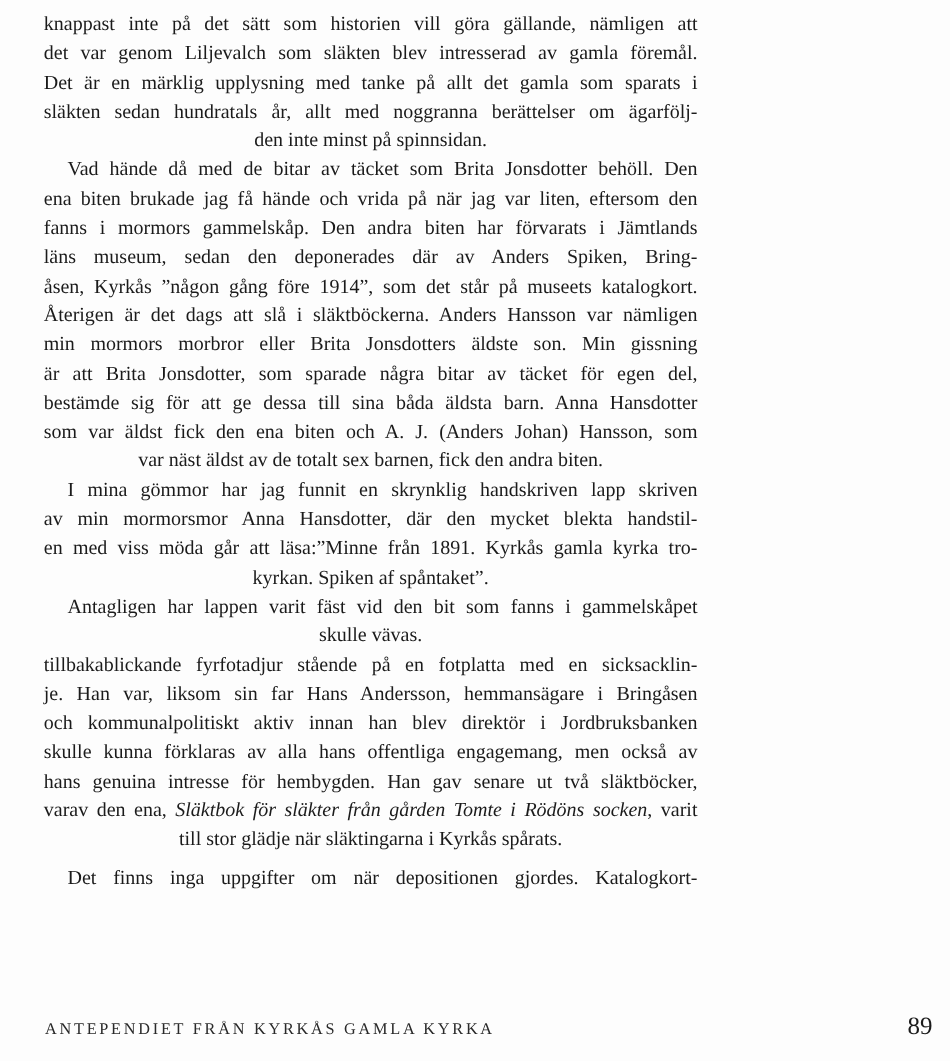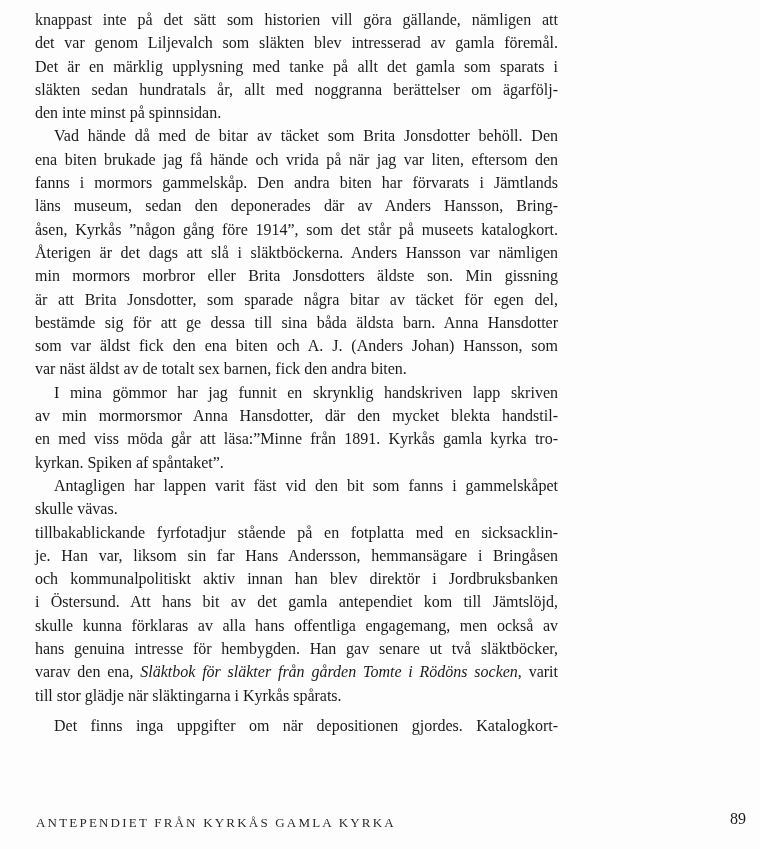--- a/index.html
+++ b/index.html
@@ -27,21 +27,21 @@
   }
   .para {
     margin: 0;
     padding: 0;
   }
   .para.gap {
     margin-top: 7px;
   }
   .line {
     display: block;
-    text-align: left;
+    text-align: center;
     white-space: normal;
   }
   .line.j {
     text-align: justify;
     text-align-last: justify;
   }
   .line.indent {
     text-indent: 19px;
   }
   .line i {
@@ -52,42 +52,42 @@
     top: 815px;
     font-size: 13px;
     letter-spacing: 2.2px;
     color: #2a2a2a;
     font-family: "Liberation Serif", serif;
   }
   .page-number {
     position: absolute;
     right: 14px;
     top: 810px;
-    font-size: 16px;
+    font-size: 20px;
     color: #1b1b1b;
     font-family: "Liberation Serif", serif;
   }
 </style>
 </head>
 <body style="background: rgb(253, 253, 253);">
 
 <div class="page">
   <div class="page-text" style="color: rgb(27, 27, 27);">
       <p class="para">
         <span class="line j"><span>knappast inte på det sätt som historien vill göra gällande, nämligen att</span></span>
         <span class="line j"><span>det var genom Liljevalch som släkten blev intresserad av gamla föremål.</span></span>
         <span class="line j"><span>Det är en märklig upplysning med tanke på allt det gamla som sparats i</span></span>
         <span class="line j"><span>släkten sedan hundratals år, allt med noggranna berättelser om ägarfölj-</span></span>
         <span class="line"><span>den inte minst på spinnsidan.</span></span>
       </p>
       <p class="para">
         <span class="line j indent"><span>Vad hände då med de bitar av täcket som Brita Jonsdotter behöll. Den</span></span>
         <span class="line j"><span>ena biten brukade jag få hände och vrida på när jag var liten, eftersom den</span></span>
         <span class="line j"><span>fanns i mormors gammelskåp. Den andra biten har förvarats i Jämtlands</span></span>
-        <span class="line j"><span>läns museum, sedan den deponerades där av Anders Hansson, Bring-</span></span>
+        <span class="line j"><span>läns museum, sedan den deponerades där av Anders Spiken, Bring-</span></span>
         <span class="line j"><span>åsen, Kyrkås ”någon gång före 1914”, som det står på museets katalogkort.</span></span>
         <span class="line j"><span>Återigen är det dags att slå i släktböckerna. Anders Hansson var nämligen</span></span>
         <span class="line j"><span>min mormors morbror eller Brita Jonsdotters äldste son. Min gissning</span></span>
         <span class="line j"><span>är att Brita Jonsdotter, som sparade några bitar av täcket för egen del,</span></span>
         <span class="line j"><span>bestämde sig för att ge dessa till sina båda äldsta barn. Anna Hansdotter</span></span>
         <span class="line j"><span>som var äldst fick den ena biten och A. J. (Anders Johan) Hansson, som</span></span>
         <span class="line"><span>var näst äldst av de totalt sex barnen, fick den andra biten.</span></span>
       </p>
       <p class="para">
         <span class="line j indent"><span>I mina gömmor har jag funnit en skrynklig handskriven lapp skriven</span></span>
@@ -96,21 +96,20 @@
         <span class="line"><span>kyrkan. Spiken af spåntaket”.</span></span>
       </p>
       <p class="para">
         <span class="line j indent"><span>Antagligen har lappen varit fäst vid den bit som fanns i gammelskåpet</span></span>
         <span class="line"><span>skulle vävas.</span></span>
       </p>
       <p class="para">
         <span class="line j"><span>tillbakablickande fyrfotadjur stående på en fotplatta med en sicksacklin-</span></span>
         <span class="line j"><span>je. Han var, liksom sin far Hans Andersson, hemmansägare i Bringåsen</span></span>
         <span class="line j"><span>och kommunalpolitiskt aktiv innan han blev direktör i Jordbruksbanken</span></span>
-        <span class="line j"><span>i Östersund. Att hans bit av det gamla antependiet kom till Jämtslöjd,</span></span>
         <span class="line j"><span>skulle kunna förklaras av alla hans offentliga engagemang, men också av</span></span>
         <span class="line j"><span>hans genuina intresse för hembygden. Han gav senare ut två släktböcker,</span></span>
         <span class="line j"><span>varav den ena, </span><i>Släktbok för släkter från gården Tomte i Rödöns socken</i><span>, varit</span></span>
         <span class="line"><span>till stor glädje när släktingarna i Kyrkås spårats.</span></span>
       </p>
       <p class="para gap">
         <span class="line j indent"><span>Det finns inga uppgifter om när depositionen gjordes. Katalogkort-</span></span>
       </p>
     </div>
   <div class="footer-title">ANTEPENDIET FRÅN KYRKÅS GAMLA KYRKA</div>

